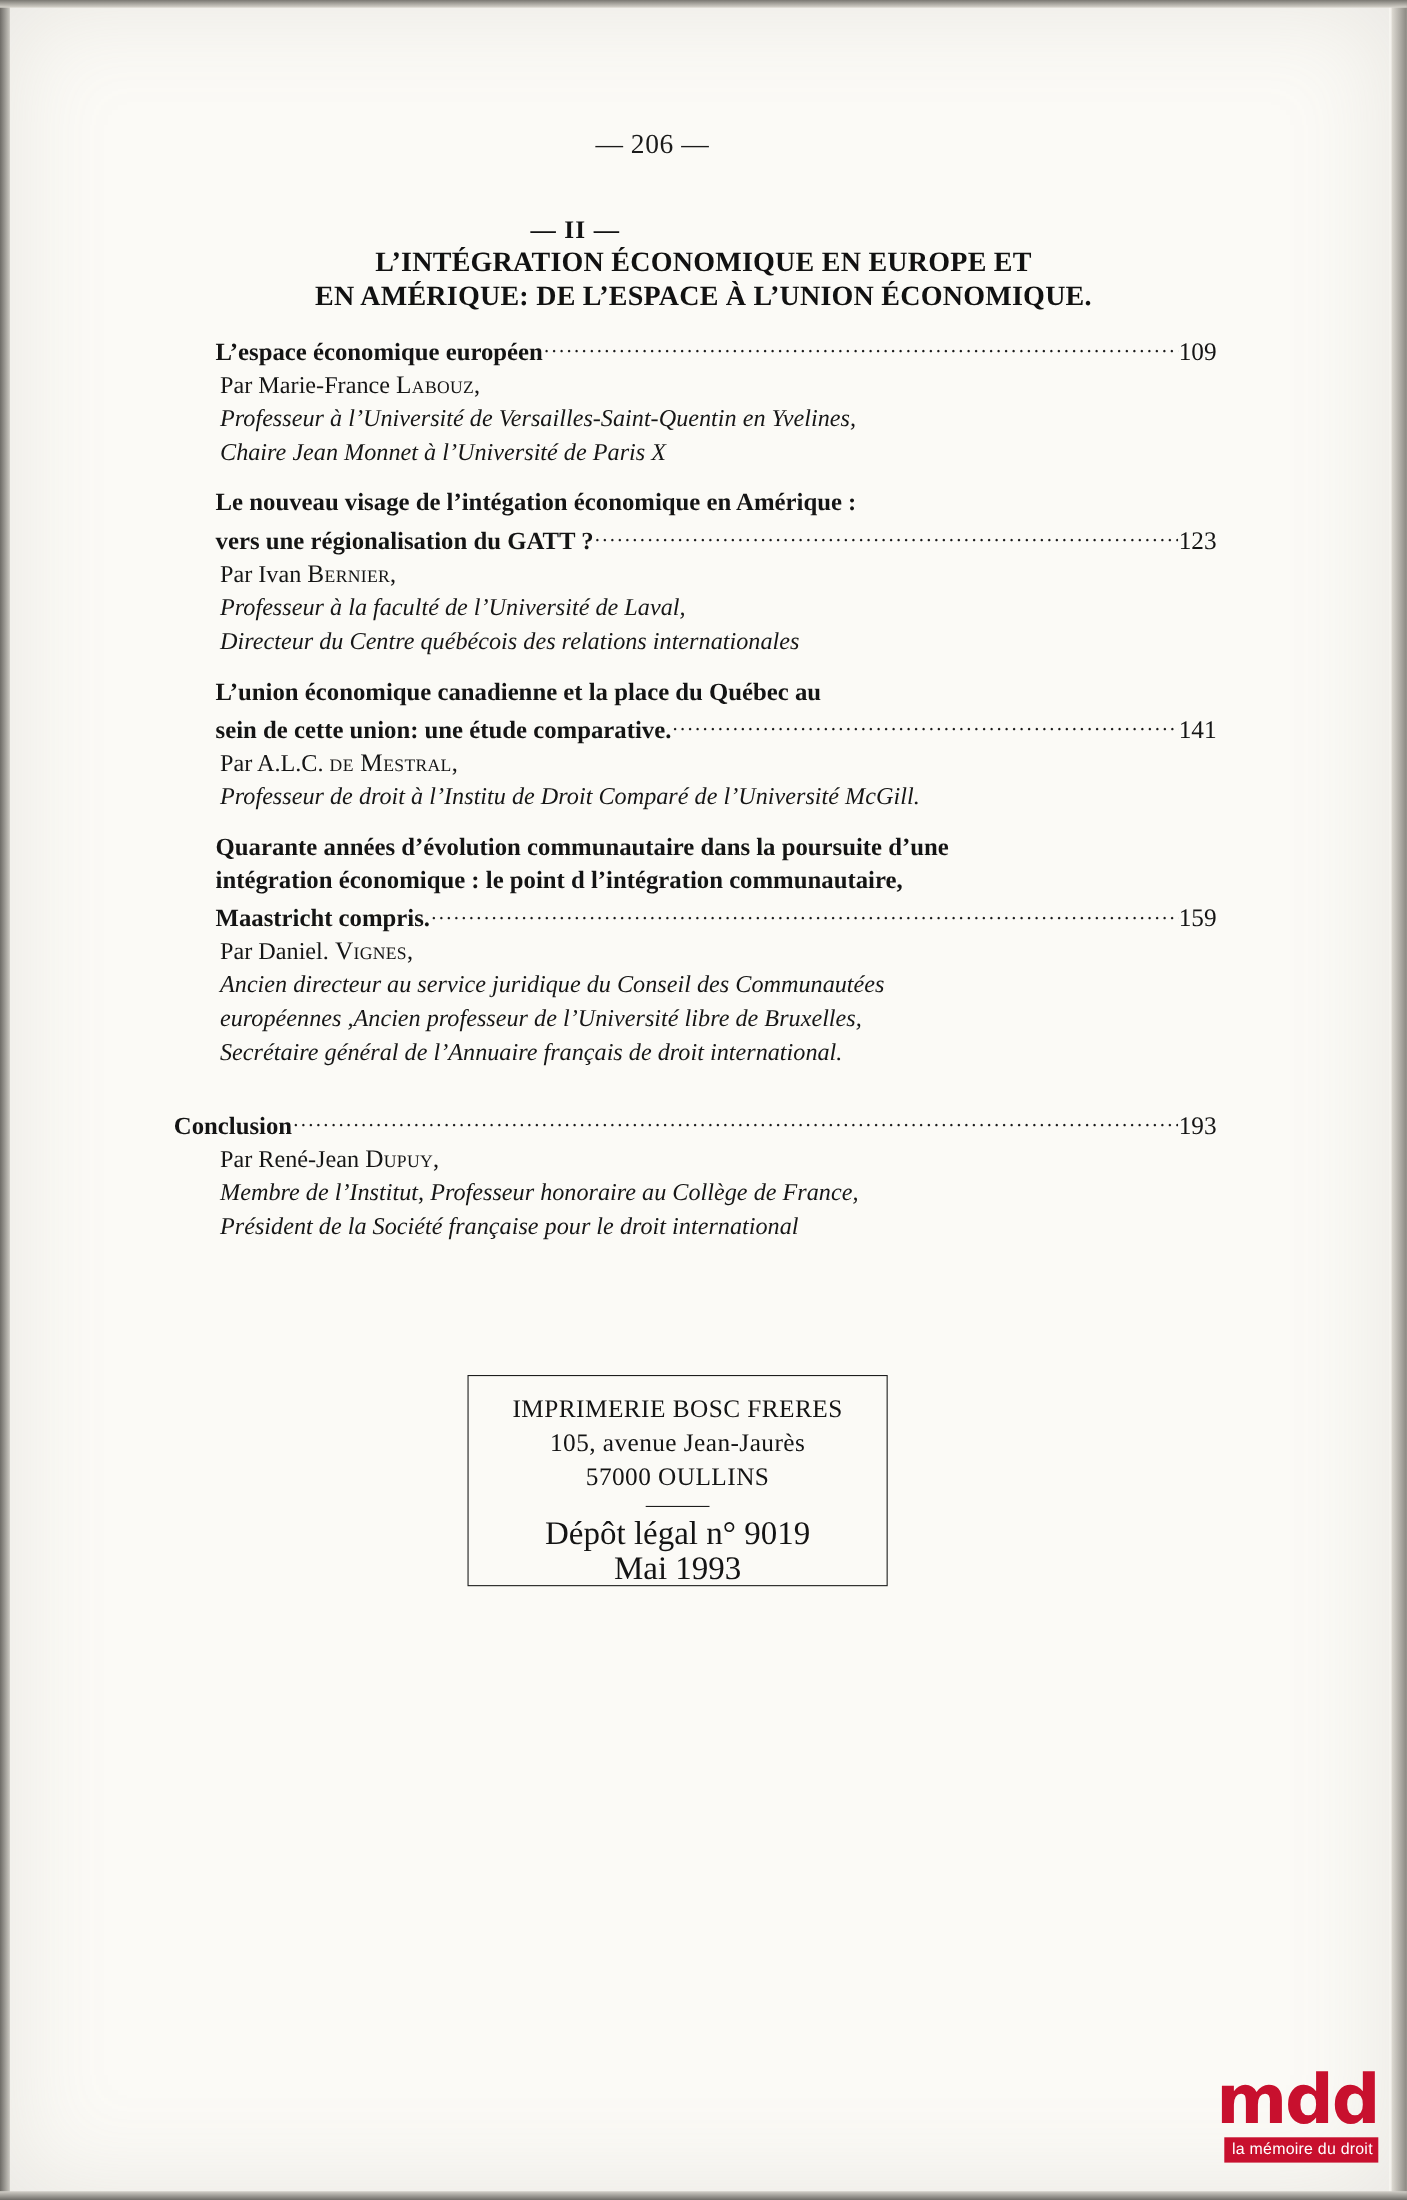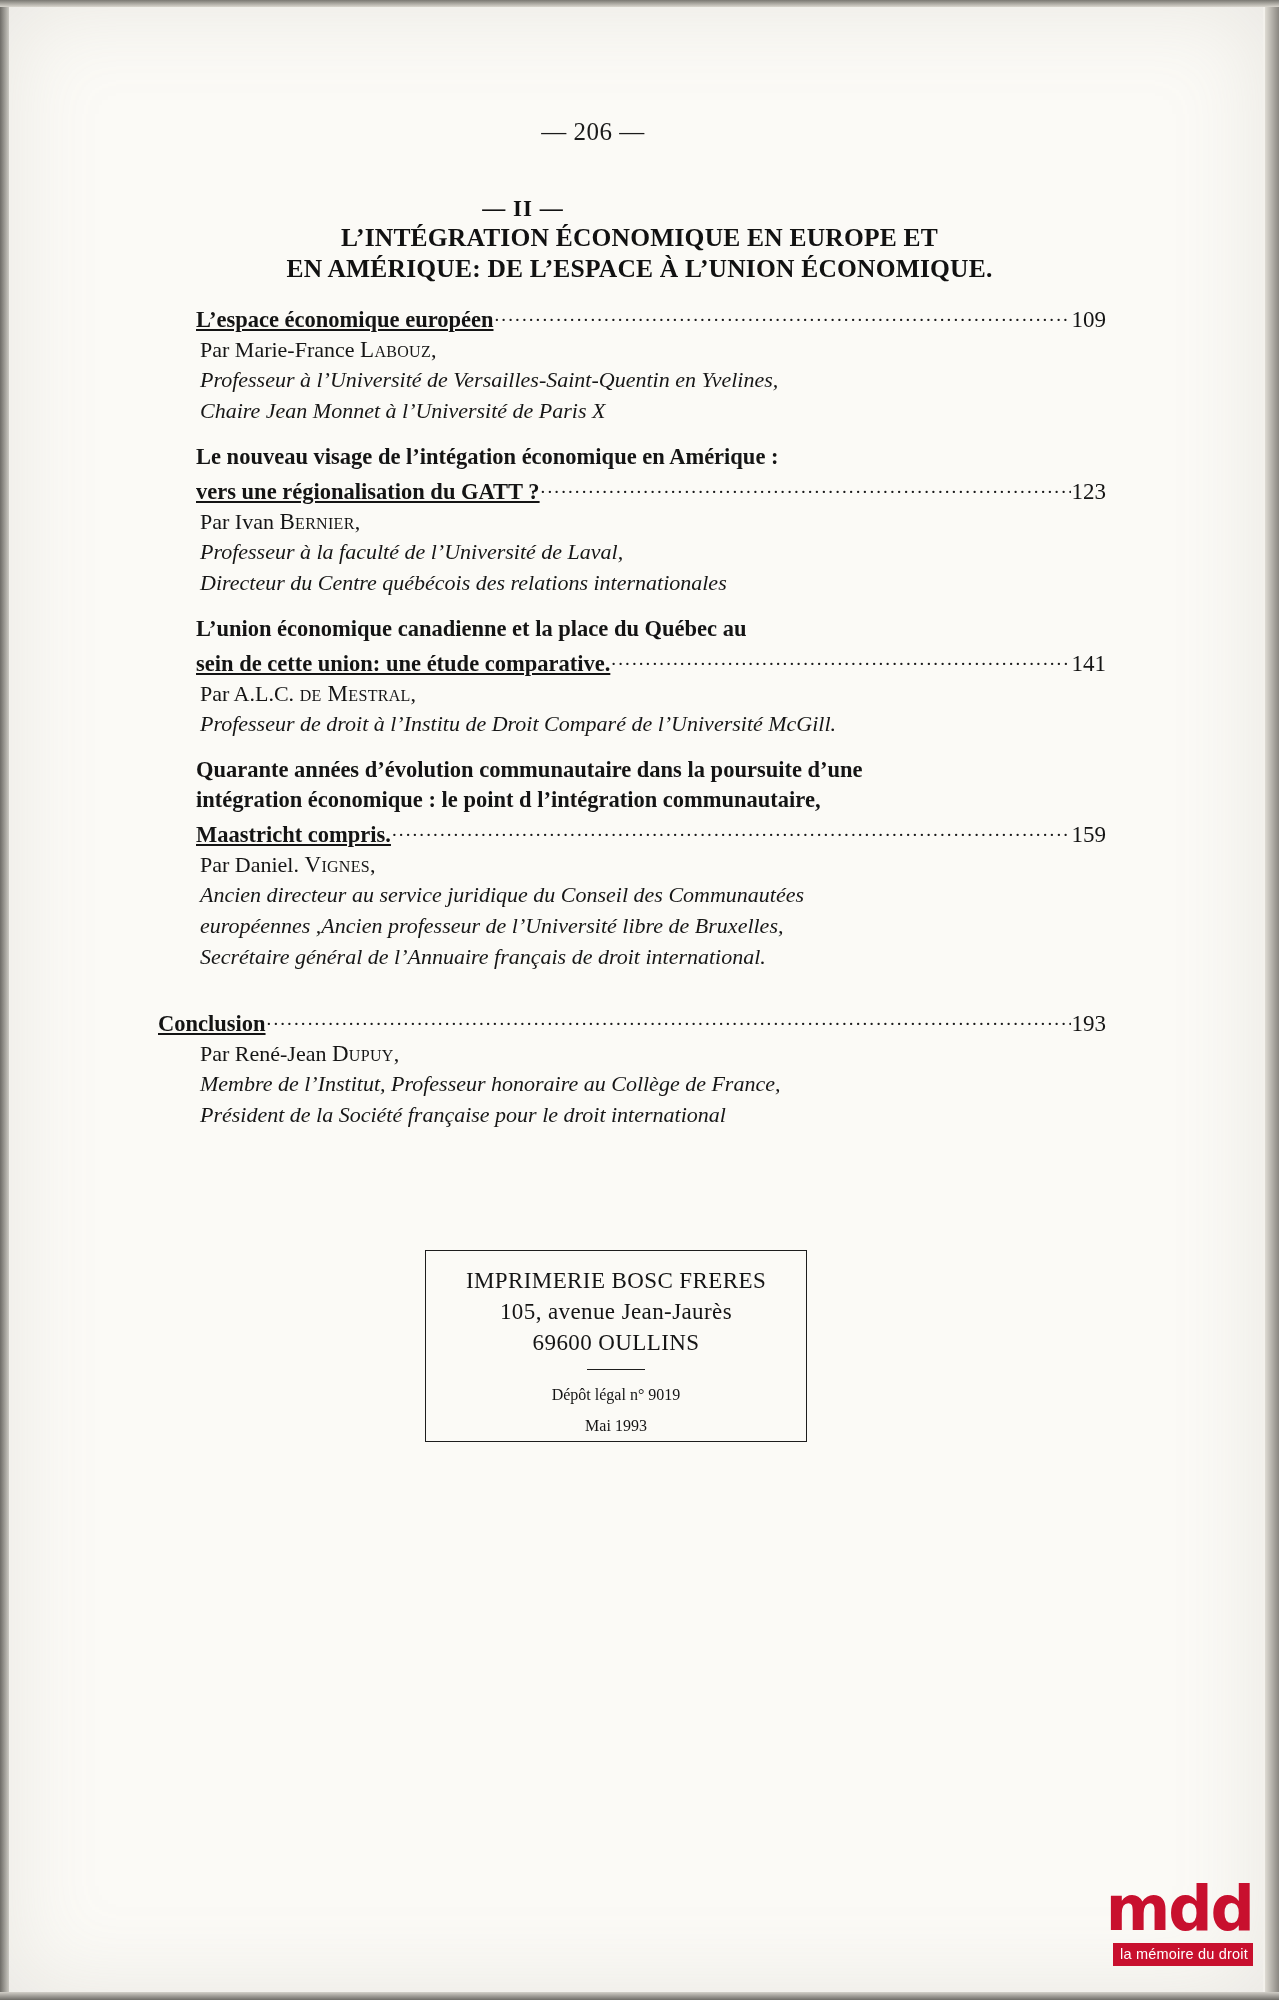--- a/index.html
+++ b/index.html
@@ -47,21 +47,21 @@
     color:#141414;
   }
   .entry{margin-bottom:0;}
   .gap{height:16px;}
 
   .ttl-line{
     display:flex;align-items:flex-end;
     font-weight:bold;font-size:22.5px;line-height:30px;
     white-space:nowrap;
   }
-  .ttl-line .txt{flex:0 0 auto;text-decoration:underline;}
+  .ttl-line .txt{flex:0 0 auto;}
   .ttl-line .leader{
     flex:1 1 auto;overflow:hidden;white-space:nowrap;
     margin:0 1px 5px 1px;letter-spacing:2.1px;font-weight:normal;
     font-size:19px;color:#1a1a1a;
   }
   .ttl-line .pg{flex:0 0 auto;font-weight:normal;font-size:23px;}
   .ttl-plain{font-weight:bold;font-size:22.5px;line-height:30px;}
 
   .byline{
     font-size:22px;line-height:29px;color:#151515;
@@ -81,21 +81,21 @@
     border:1.6px solid #1d1d1d;
     text-align:center;
     padding-top:14px;
     box-sizing:border-box;
   }
   .imprint .l1{font-size:23px;line-height:31px;letter-spacing:.4px;color:#141414;}
   .imprint .rule{
     width:58px;height:0;border-top:1.4px solid #1d1d1d;
     margin:11px auto 9px auto;
   }
-  .imprint .l2{font-size:16px;line-height:31px;color:#141414;}
+  .imprint .l2{font-size:30px;line-height:31px;color:#141414;}
 
   
   .logo{
     position:absolute;right:26px;bottom:34px;text-align:right;
   }
   .logo .mark{
     font-family:"DejaVu Sans","Liberation Sans",sans-serif;
     font-weight:bold;font-size:62px;line-height:58px;
     color:#c8102e;letter-spacing:-2px;
   }
@@ -192,21 +192,21 @@
         <div class="byline"><span>Par René-Jean </span><span class="sc">Dupuy</span><span>,</span></div>
         <div class="affil">Membre de l’Institut, Professeur honoraire au Collège de France,</div>
         <div class="affil">Président de la Société française pour le droit international</div>
       </div>
 
     </div>
 
     <div class="imprint">
       <div class="l1">IMPRIMERIE BOSC FRERES</div>
       <div class="l1">105, avenue Jean-Jaurès</div>
-      <div class="l1">69600 OULLINS</div>
+      <div class="l1">57000 OULLINS</div>
       <div class="rule"></div>
       <div class="l2">Dépôt légal n° 9019</div>
       <div class="l2">Mai 1993</div>
     </div>
 
     <div class="logo">
       <div class="mark">mdd</div>
       <div class="tag">la mémoire du droit</div>
     </div>
 

